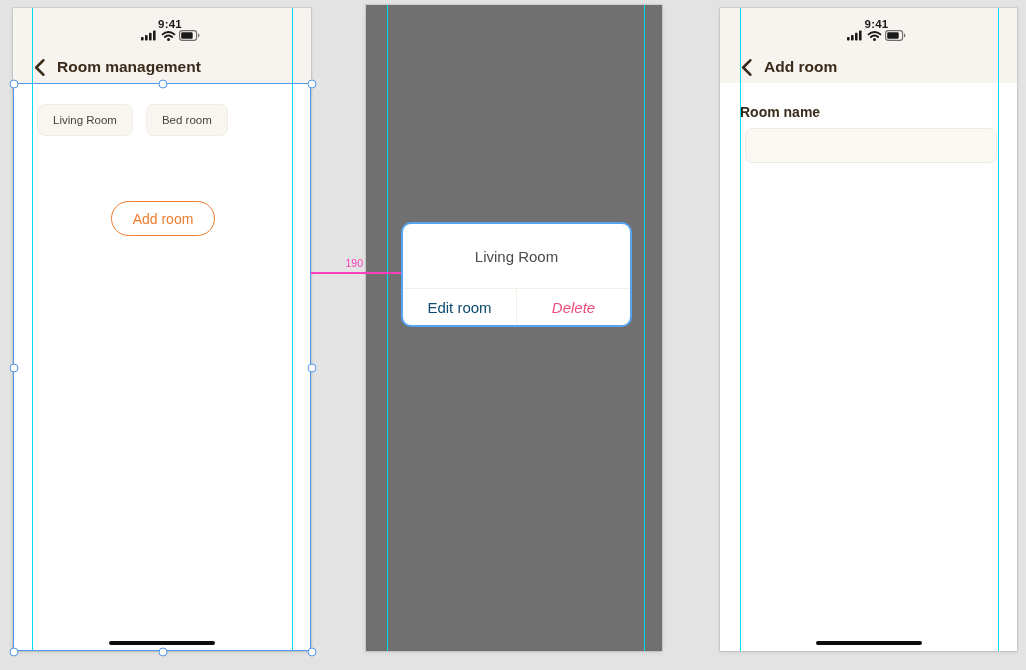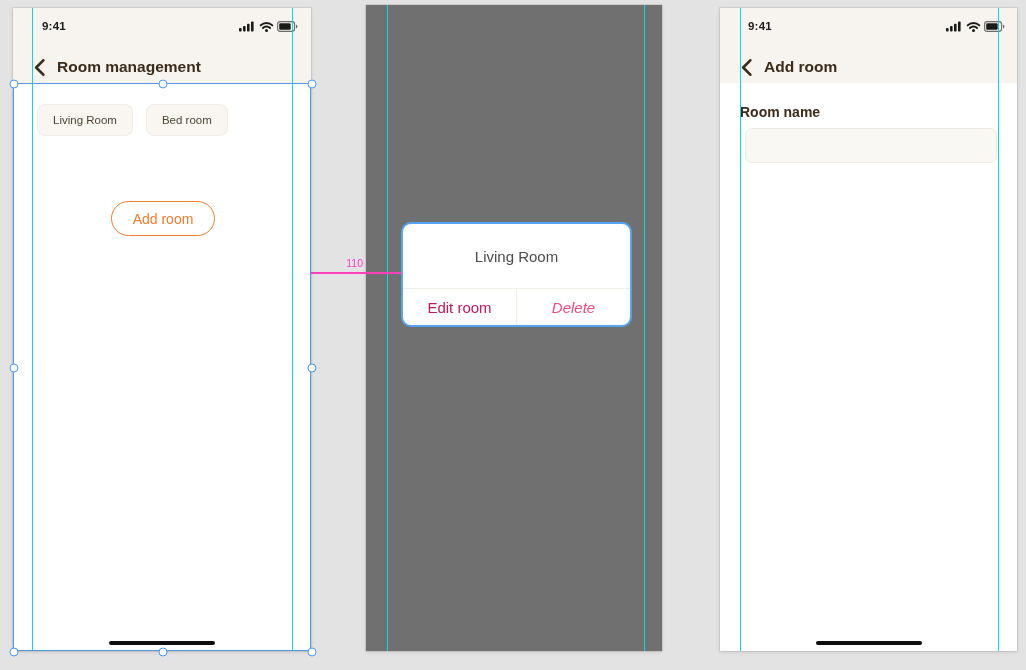--- a/index.html
+++ b/index.html
@@ -4,21 +4,21 @@
 <style>
   html,body{margin:0;padding:0;background:#e4e3e3;font-family:"Liberation Sans",sans-serif;}
   .canvas{position:relative;width:1026px;height:670px;background:#e4e3e3;overflow:hidden;}
 
   
   .artboard{position:absolute;box-shadow:0 0 0 1px rgba(0,0,0,.07),0 1px 4px rgba(0,0,0,.12);overflow:hidden;}
   .ab-white{background:#ffffff;}
   .ab-gray{background:#707070;}
 
   .phone-header{position:absolute;left:0;top:0;right:0;height:75px;background:#f7f3ee;}
-  .status-row{position:absolute;left:0;right:0;top:10px;height:16px;display:flex;align-items:center;justify-content:space-between;padding:0 13px 0 29px;box-sizing:border-box;}
+  .status-row{position:absolute;left:0;right:0;top:10px;height:16px;display:flex;align-items:center;justify-content:space-between;padding:0 13px 0 29px;box-sizing:border-box;flex-direction:column;}
   .status-time{font-size:11.5px;font-weight:700;color:#1b1b1b;letter-spacing:.2px;}
   .status-icons{display:flex;align-items:center;gap:3px;}
   .nav-row{position:absolute;left:20px;right:10px;top:47px;height:24px;display:flex;align-items:center;gap:12px;}
   .nav-title{font-size:15.5px;font-weight:700;color:#3a2b1a;}
 
   .chevron-btn{display:flex;align-items:center;justify-content:center;width:12px;height:18px;cursor:pointer;}
 
   
   .chips-row{position:absolute;left:24px;top:96px;display:flex;gap:13px;}
   .chip{background:#f9f6f1;border:1px solid #f0ebe3;border-radius:8px;height:32px;display:flex;align-items:center;padding:0 15px;font-size:11.5px;color:#4a4238;box-sizing:border-box;}
@@ -108,30 +108,30 @@
     <div class="handle" style="left:298px;top:284px;"></div>
     <div class="handle" style="left:0;top:568px;"></div>
     <div class="handle" style="left:149px;top:568px;"></div>
     <div class="handle" style="left:298px;top:568px;"></div>
   </div>
 
   <div class="artboard ab-gray" style="left:366px;top:5px;width:296px;height:646px;">
     <div class="dialog">
       <div class="dialog-title">Living Room</div>
       <div class="dialog-actions">
-        <button class="dialog-action left" style="color:#be185d;">Edit room</button>
+        <button class="dialog-action left" style="color:#0c4a6e;">Edit room</button>
         <button class="dialog-action" style="color:#ef4b7d;font-style:italic;">Delete</button>
       </div>
     </div>
     <div class="guide" style="left:21px;"></div>
     <div class="guide" style="left:278px;"></div>
   </div>
 
   <div class="measure-line"></div>
-  <div class="measure-label">110</div>
+  <div class="measure-label">190</div>
 
   <div class="artboard ab-white" style="left:720px;top:8px;width:297px;height:643px;">
     <div class="phone-header">
       <div class="status-row" style="padding:0 12px 0 28px;">
         <span class="status-time">9:41</span>
         <span class="status-icons">
           <svg width="17" height="11" viewBox="0 0 17 11">
               <g fill="#1a1a1a">
                 <rect x="0" y="7" width="2.6" height="3.6" rx="0.8"></rect>
                 <rect x="4" y="5" width="2.6" height="5.6" rx="0.8"></rect>

